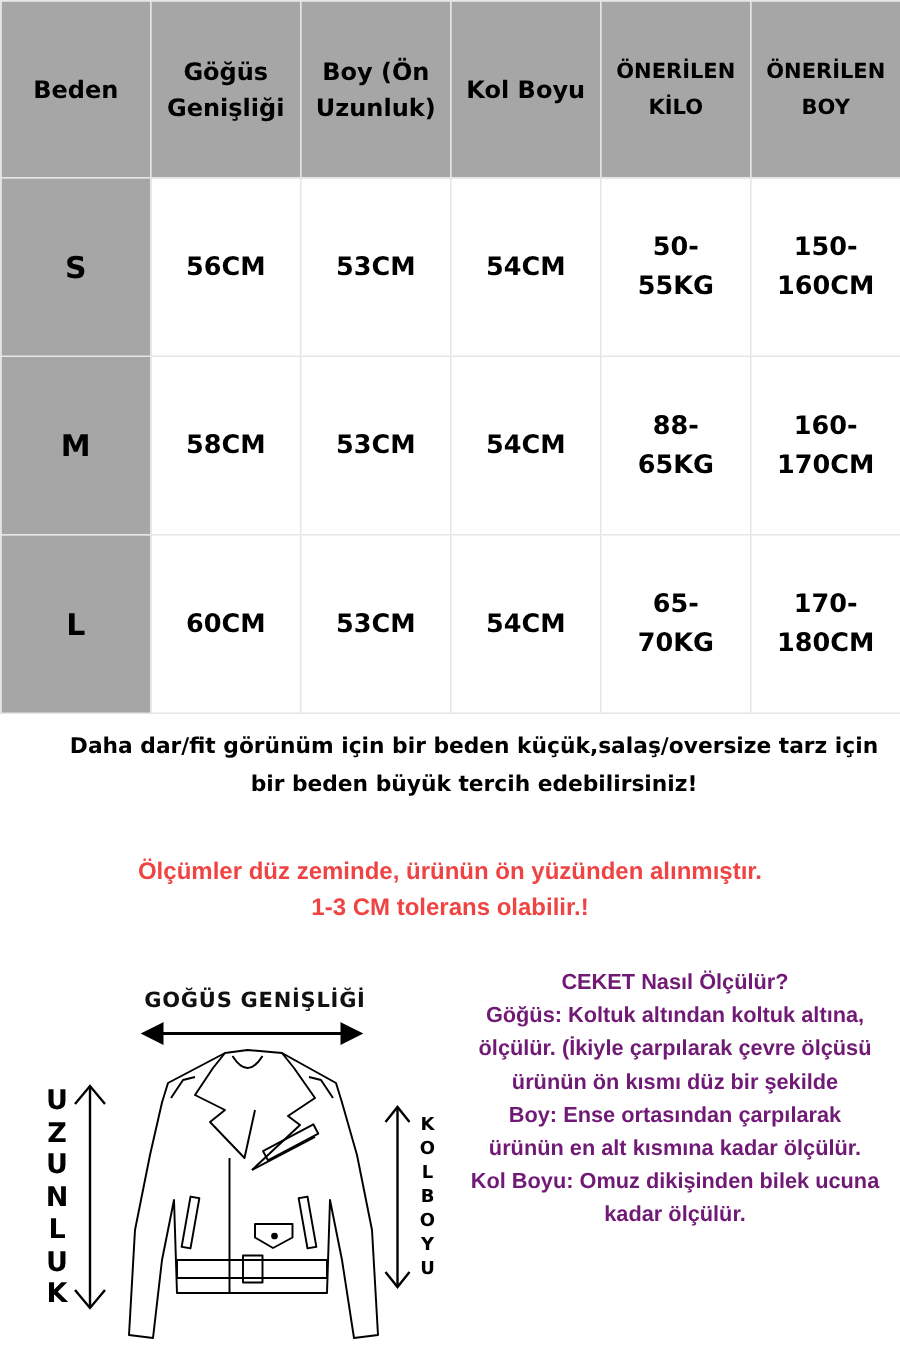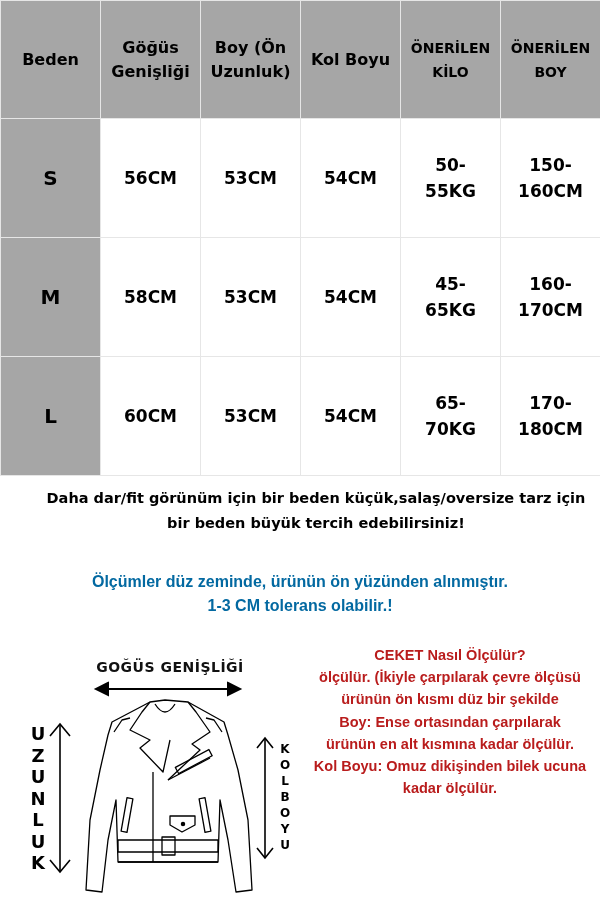--- a/index.html
+++ b/index.html
@@ -3,22 +3,22 @@
   <meta charset="utf-8">
   <style>
     html, body { margin: 0; padding: 0; background: #ffffff; }
     body { width: 600px; height: 900px; position: relative; overflow: hidden; font-family: "DejaVu Sans", sans-serif; }
     .size-table { position: absolute; left: 0; top: 0; width: 600px; border-collapse: collapse; table-layout: fixed; }
     .size-table td, .size-table th { border: 1px solid #e6e6e6; text-align: center; vertical-align: middle; font-weight: bold; color: #000; padding: 0; }
     .size-table th { background: #a6a6a6; height: 117px; font-size: 16px; line-height: 24px; }
     .size-table td { height: 118px; font-size: 17px; line-height: 26px; background: #fff; }
     .size-table td.size-col { background: #a6a6a6; font-size: 20px; }
     .fit-note { position: absolute; left: 16px; top: 486px; width: 600px; text-align: center; font-weight: bold; font-size: 14.5px; line-height: 25px; color: #000; }
-    .measure-note { position: absolute; left: 70px; top: 570px; width: 460px; text-align: center; font-family: "Liberation Sans", sans-serif; font-weight: bold; font-size: 16px; line-height: 24px; color: #0369a1; }
-    .how-to { position: absolute; left: 305px; top: 644px; width: 290px; text-align: center; font-family: "Liberation Sans", sans-serif; font-weight: bold; font-size: 14.5px; line-height: 22.2px; color: #b91c1c; }
+    .measure-note { position: absolute; left: 70px; top: 570px; width: 460px; text-align: center; font-family: "Liberation Sans", sans-serif; font-weight: bold; font-size: 16px; line-height: 24px; color: #ef4444; }
+    .how-to { position: absolute; left: 305px; top: 644px; width: 290px; text-align: center; font-family: "Liberation Sans", sans-serif; font-weight: bold; font-size: 14.5px; line-height: 22.2px; color: #701a75; }
     .diagram { position: absolute; left: 0; top: 640px; width: 300px; height: 260px; }
     .vert-text { position: absolute; font-family: "DejaVu Sans", sans-serif; font-weight: bold; text-align: center; color: #000; }
     .vt-left { left: 28px; top: 723px; width: 20px; font-size: 18px; line-height: 21.5px; }
     .vt-right { left: 278px; top: 741px; width: 14px; font-size: 12px; line-height: 16px; }
     .chest-label { position: absolute; left: 95px; top: 659px; width: 150px; text-align: center; font-weight: bold; font-size: 14px; letter-spacing: 0.5px; color: #111; }
   </style>
 </head>
 <body>
 
 <table class="size-table">
@@ -45,21 +45,21 @@
     <td>53CM</td>
     <td>54CM</td>
     <td><span>50-</span><br><span>55KG</span></td>
     <td><span>150-</span><br><span>160CM</span></td>
   </tr>
   <tr>
     <td class="size-col">M</td>
     <td>58CM</td>
     <td>53CM</td>
     <td>54CM</td>
-    <td><span>45-</span><br><span>65KG</span></td>
+    <td><span>88-</span><br><span>65KG</span></td>
     <td><span>160-</span><br><span>170CM</span></td>
   </tr>
   <tr>
     <td class="size-col">L</td>
     <td>60CM</td>
     <td>53CM</td>
     <td>54CM</td>
     <td><span>65-</span><br><span>70KG</span></td>
     <td><span>170-</span><br><span>180CM</span></td>
   </tr>
@@ -133,19 +133,20 @@
   <div>O</div>
   <div>L</div>
   <div>B</div>
   <div>O</div>
   <div>Y</div>
   <div>U</div>
 </div>
 
 <div class="how-to">
   <div>CEKET Nasıl Ölçülür?</div>
+  <div>Göğüs: Koltuk altından koltuk altına,</div>
   <div>ölçülür. (İkiyle çarpılarak çevre ölçüsü</div>
   <div>ürünün ön kısmı düz bir şekilde</div>
   <div>Boy: Ense ortasından çarpılarak</div>
   <div>ürünün en alt kısmına kadar ölçülür.</div>
   <div>Kol Boyu: Omuz dikişinden bilek ucuna</div>
   <div>kadar ölçülür.</div>
 </div>
 
 </body></html>

